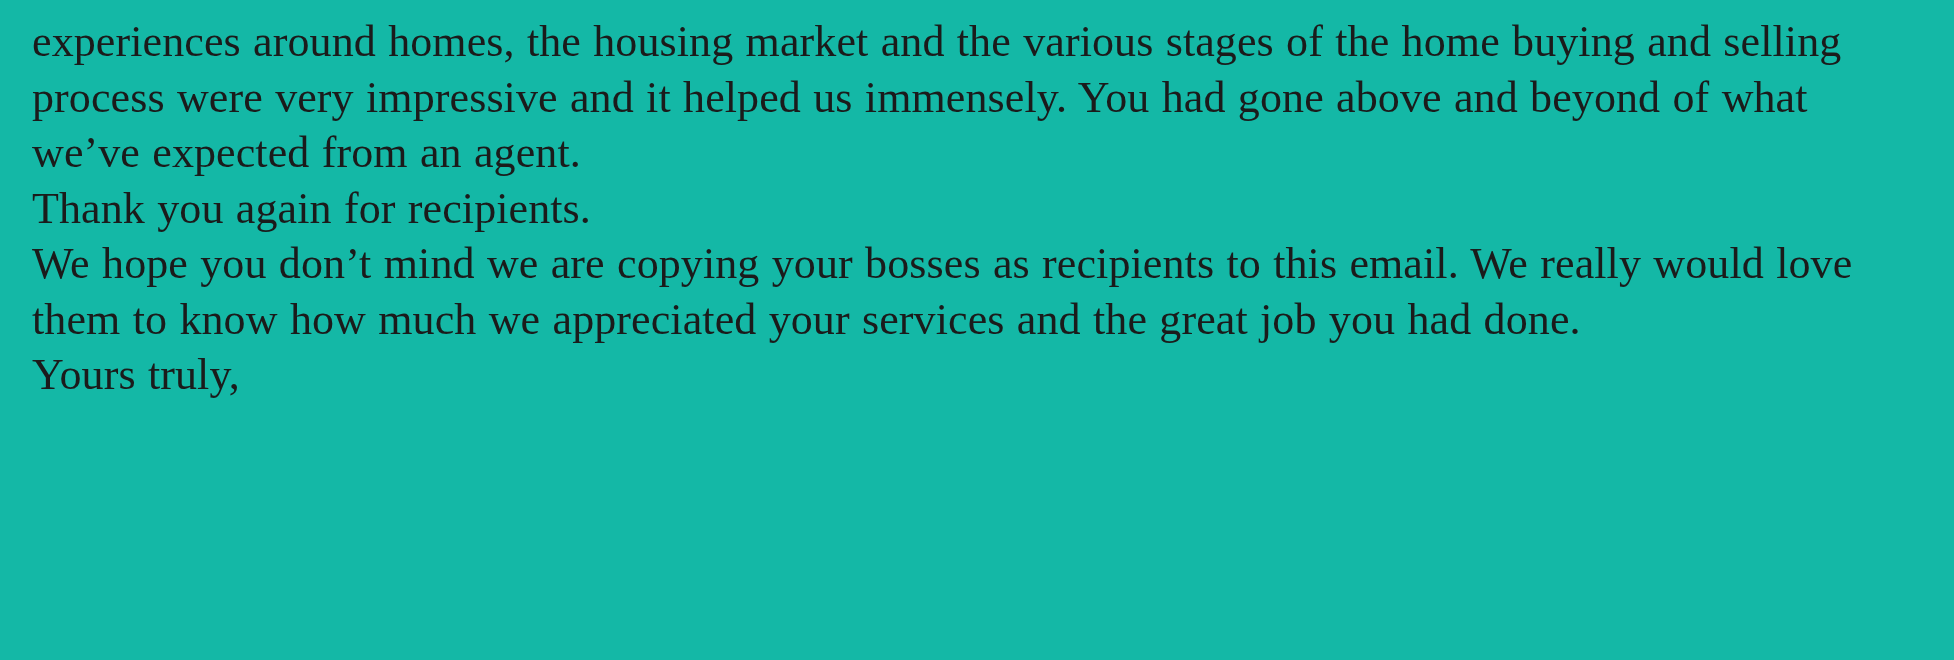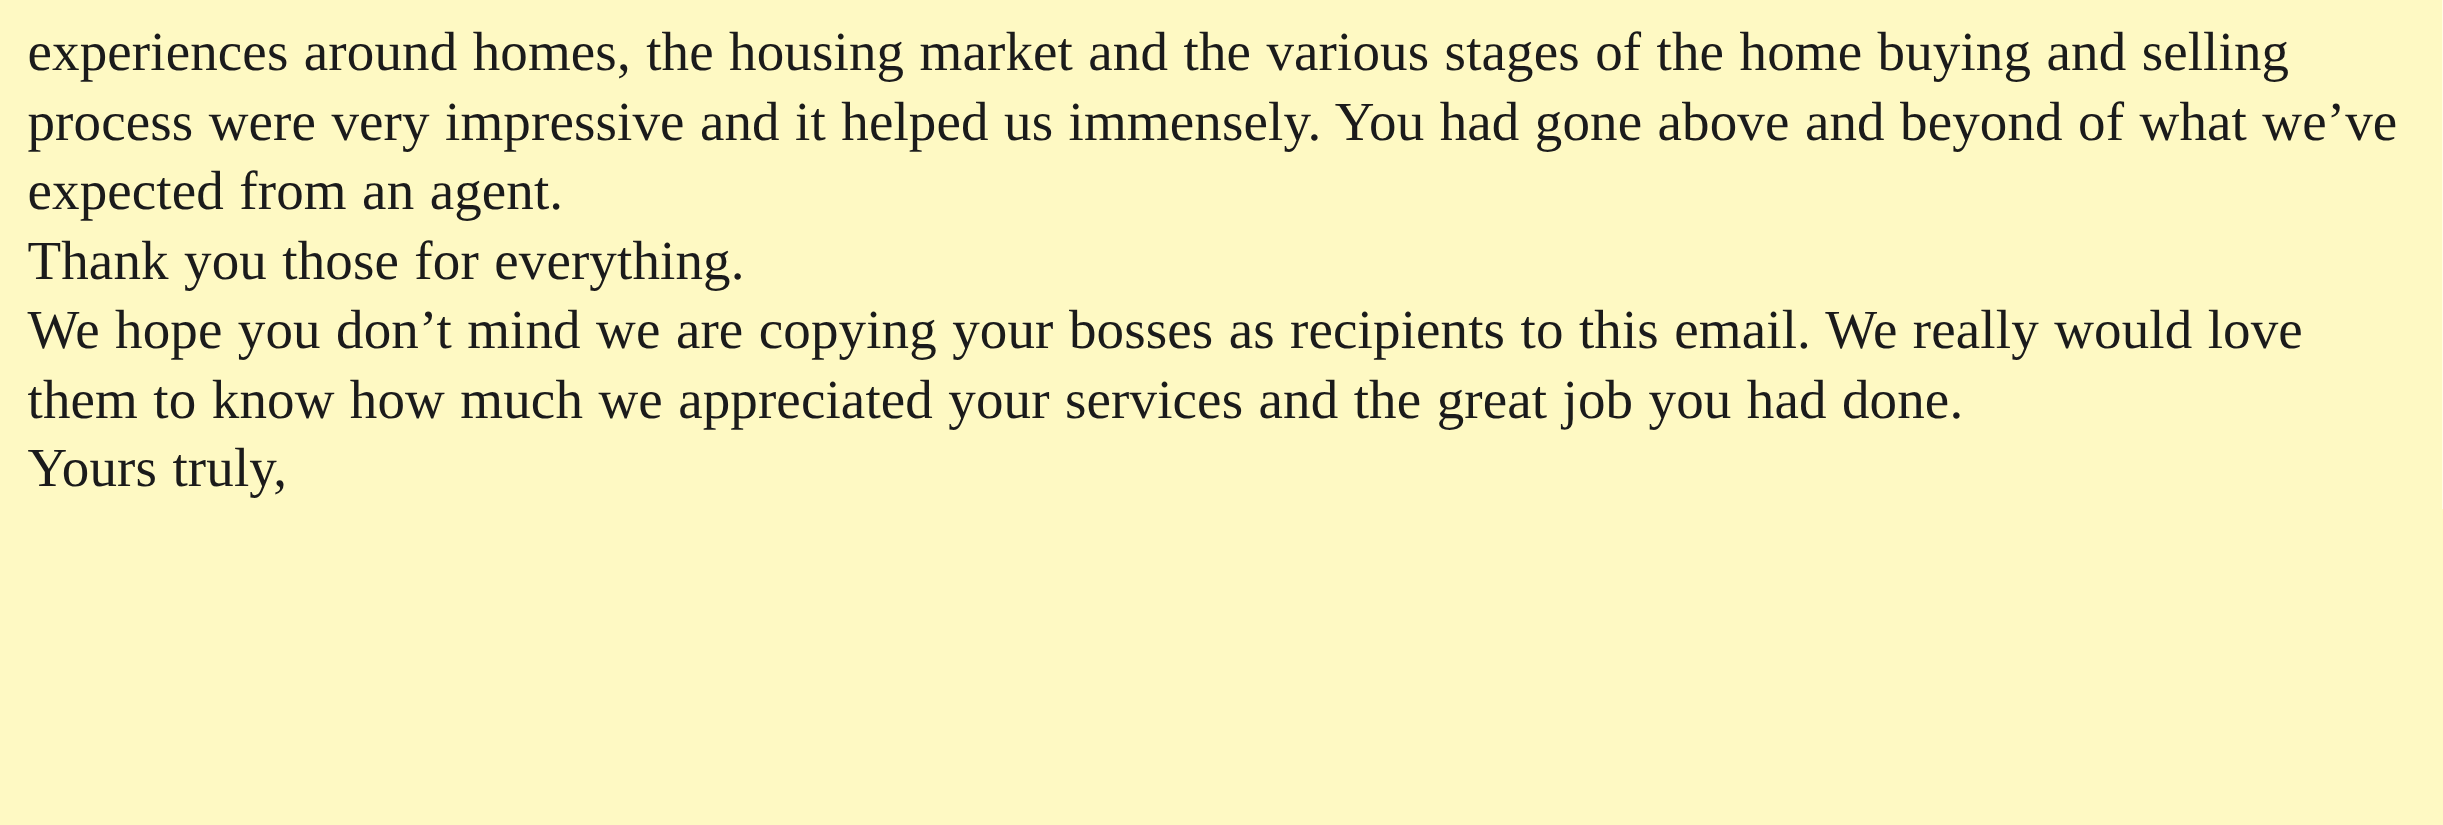--- a/index.html
+++ b/index.html
@@ -10,23 +10,23 @@
   body {
     width: 1954px;
     height: 660px;
     overflow: hidden;
     font-family: "Liberation Serif", "DejaVu Serif", serif;
   }
   .page {
     position: relative;
     width: 1954px;
     height: 660px;
-    background: #fef9c3;
+    background: #14b8a6;
     box-sizing: border-box;
-    padding: 14px 30px 0 22px;
+    padding: 14px 30px 0 32px;
   }
   .letter-body {
     color: #1b1b1b;
     font-size: 44px;
     line-height: 55.5px;
     letter-spacing: 0.1px;
     word-spacing: 1.2px;
     text-align: left;
   }
   .para {
@@ -40,17 +40,17 @@
   .letter-body p {
     text-rendering: optimizeLegibility;
   }
 </style>
 </head>
 <body>
 
 <div class="page">
   <div class="letter-body">
     <p class="para">experiences around homes, the housing market and the various stages of the home buying and selling process were very impressive and it helped us immensely. You had gone above and beyond of what we’ve expected from an agent.</p>
-    <p class="para">Thank you those for everything.</p>
+    <p class="para">Thank you again for recipients.</p>
     <p class="para">We hope you don’t mind we are copying your bosses as recipients to this email. We really would love them to know how much we appreciated your services and the great job you had done.</p>
     <p class="para">Yours truly,</p>
   </div>
 </div>
 
 </body></html>

